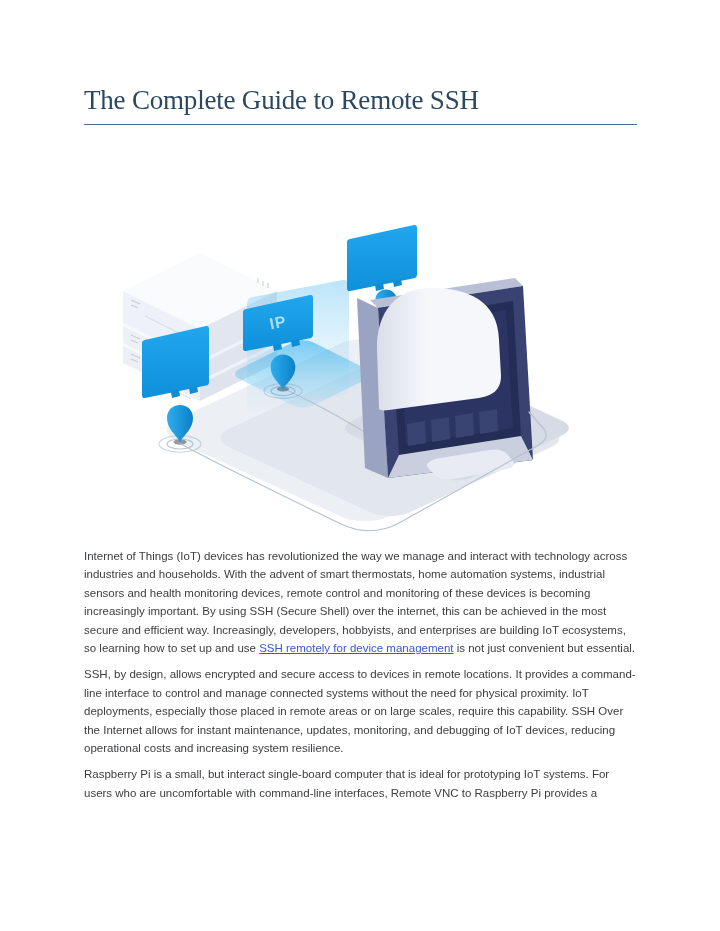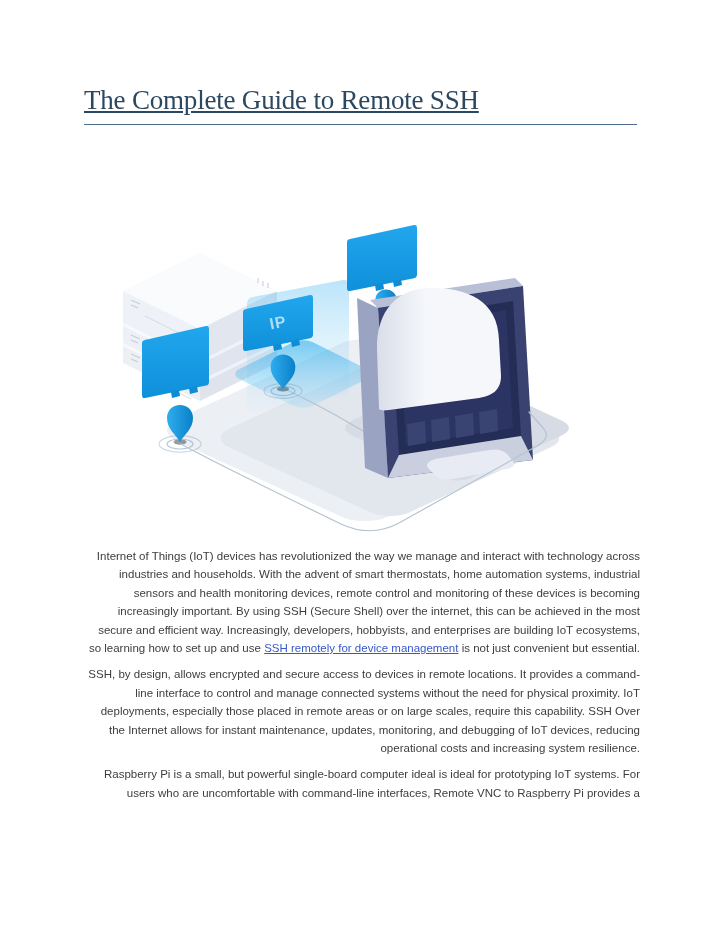--- a/index.html
+++ b/index.html
@@ -2,25 +2,25 @@
 <html><head>
 <meta charset="utf-8">
 <style>
   html,body{margin:0;padding:0;background:#ffffff;}
   .page{position:relative;width:720px;height:931px;background:#ffffff;overflow:hidden;
         font-family:"Liberation Sans","DejaVu Sans",sans-serif;}
   .title-block{position:absolute;left:84px;top:84px;width:553px;
         border-bottom:1.3px solid #4f6d8c;padding-bottom:7px;}
   .title-block h1{margin:0;font-family:"Liberation Serif","DejaVu Serif",serif;
         font-weight:500;font-size:27px;line-height:33px;color:#2c4861;letter-spacing:-0.2px;}
-  .title-block h1 span{display:block;text-decoration:underline;}
+  .title-block h1 span{display:block;}
   .illustration{position:absolute;left:95px;top:198px;width:540px;height:340px;}
   .body-text{position:absolute;left:84px;top:547px;width:556px;
         font-size:11.5px;line-height:18.4px;color:#3c3d40;}
-  .body-text p{margin:0 0 8px 0;text-align:right;}
+  .body-text p{margin:0 0 8px 0;}
   .body-text a{color:#3659c9;text-decoration:underline;cursor:pointer;}
 </style>
 </head>
 <body>
 
 <div class="page">
 
   <div class="title-block">
     <h1>
       <span>The Complete Guide to Remote SSH</span>
@@ -143,16 +143,16 @@
 
       <path d="M284,210 L282,152 C281,112 303,90 336,90 C372,90 403,102 404,142 L406,178 C406,193 396,198 384,200 L294,212 C286,213 284,212 284,210 Z" fill="url(#gSheet)"></path>
 
       <path d="M86,246 C104,256 180,294 246,326 Q276,340 304,325 L442,248 Q456,240 449,231 L434,214" fill="none" stroke="#b3c4d0" stroke-width="1.2" stroke-linecap="round"></path>
     </svg>
   </div>
 
   <div class="body-text">
     <p><span>Internet of Things (IoT) devices has revolutionized the way we manage and interact with technology across industries and households. With the advent of smart thermostats, home automation systems, industrial sensors and health monitoring devices, remote control and monitoring of these devices is becoming increasingly important. By using SSH (Secure Shell) over the internet, this can be achieved in the most secure and efficient way. Increasingly, developers, hobbyists, and enterprises are building IoT ecosystems, so learning how to set up and use </span><a href="#">SSH remotely for device management</a><span> is not just convenient but essential.</span></p>
     <p>SSH, by design, allows encrypted and secure access to devices in remote locations. It provides a command-line interface to control and manage connected systems without the need for physical proximity. IoT deployments, especially those placed in remote areas or on large scales, require this capability. SSH Over the Internet allows for instant maintenance, updates, monitoring, and debugging of IoT devices, reducing operational costs and increasing system resilience.</p>
-    <p>Raspberry Pi is a small, but powerful single-board computer ideal is ideal for prototyping IoT systems. For users who are uncomfortable with command-line interfaces, Remote VNC to Raspberry Pi provides a</p>
+    <p>Raspberry Pi is a small, but interact single-board computer that is ideal for prototyping IoT systems. For users who are uncomfortable with command-line interfaces, Remote VNC to Raspberry Pi provides a</p>
   </div>
 
 </div>
 
 </body></html>

